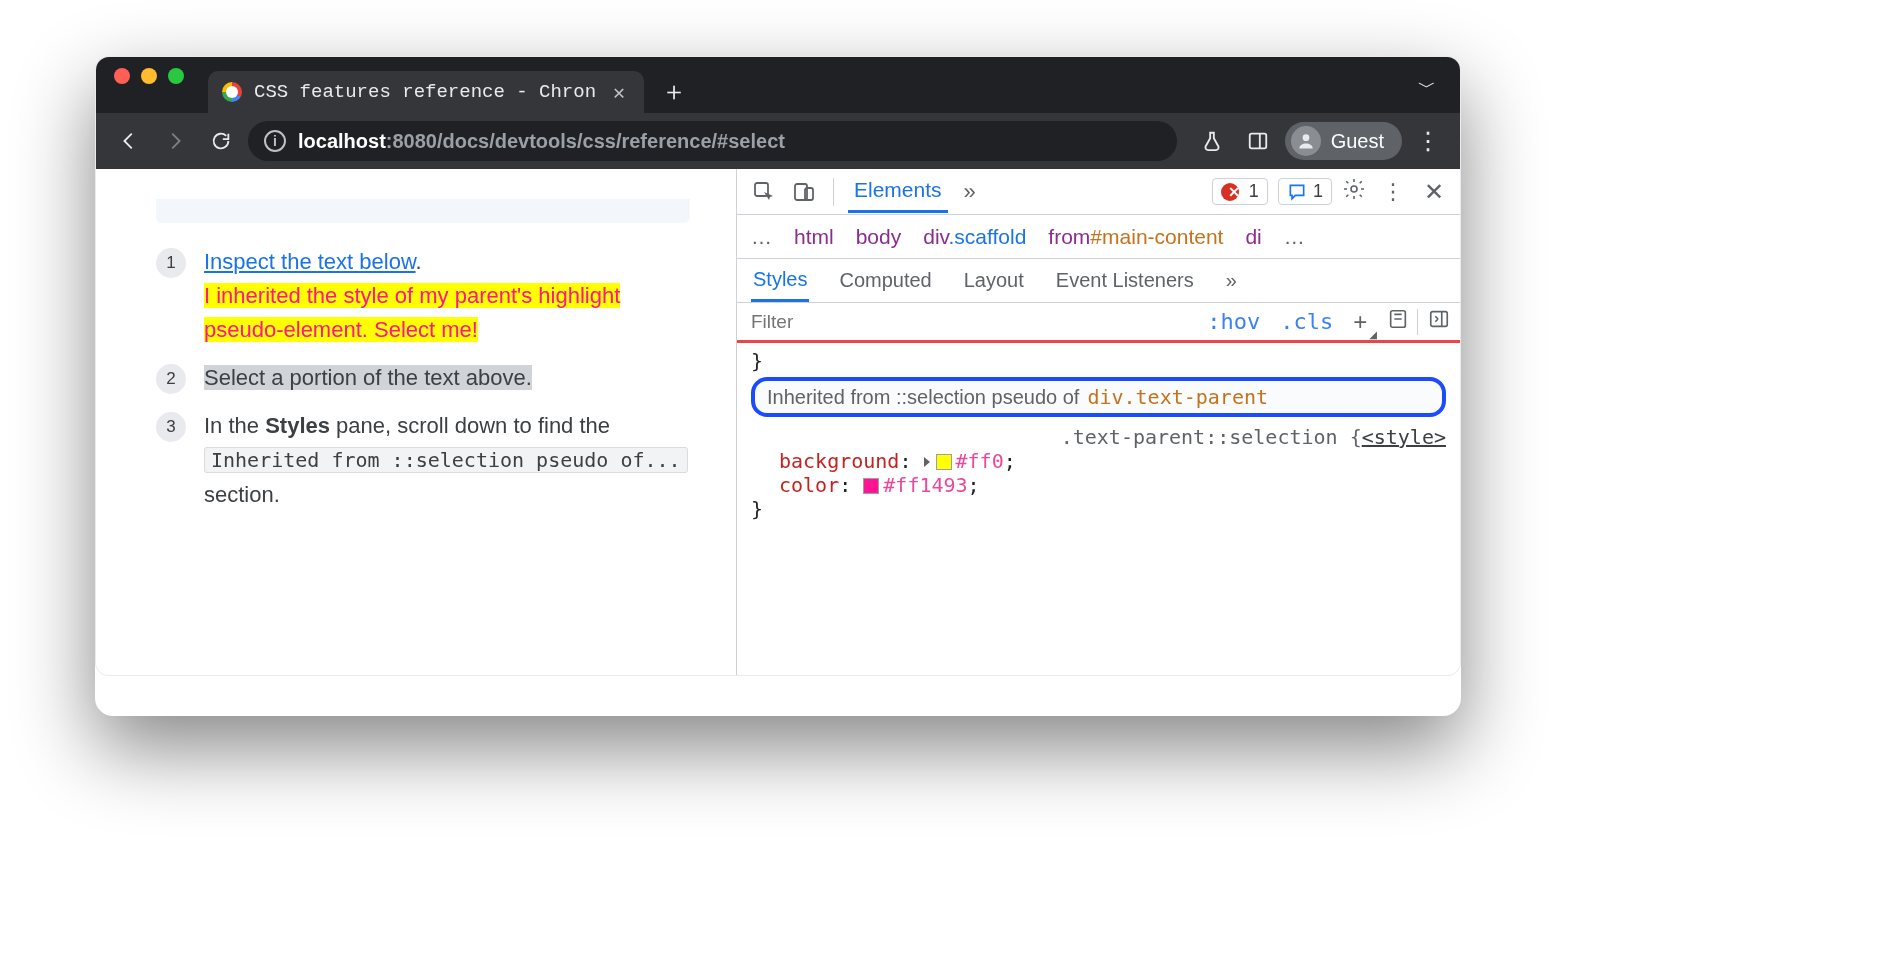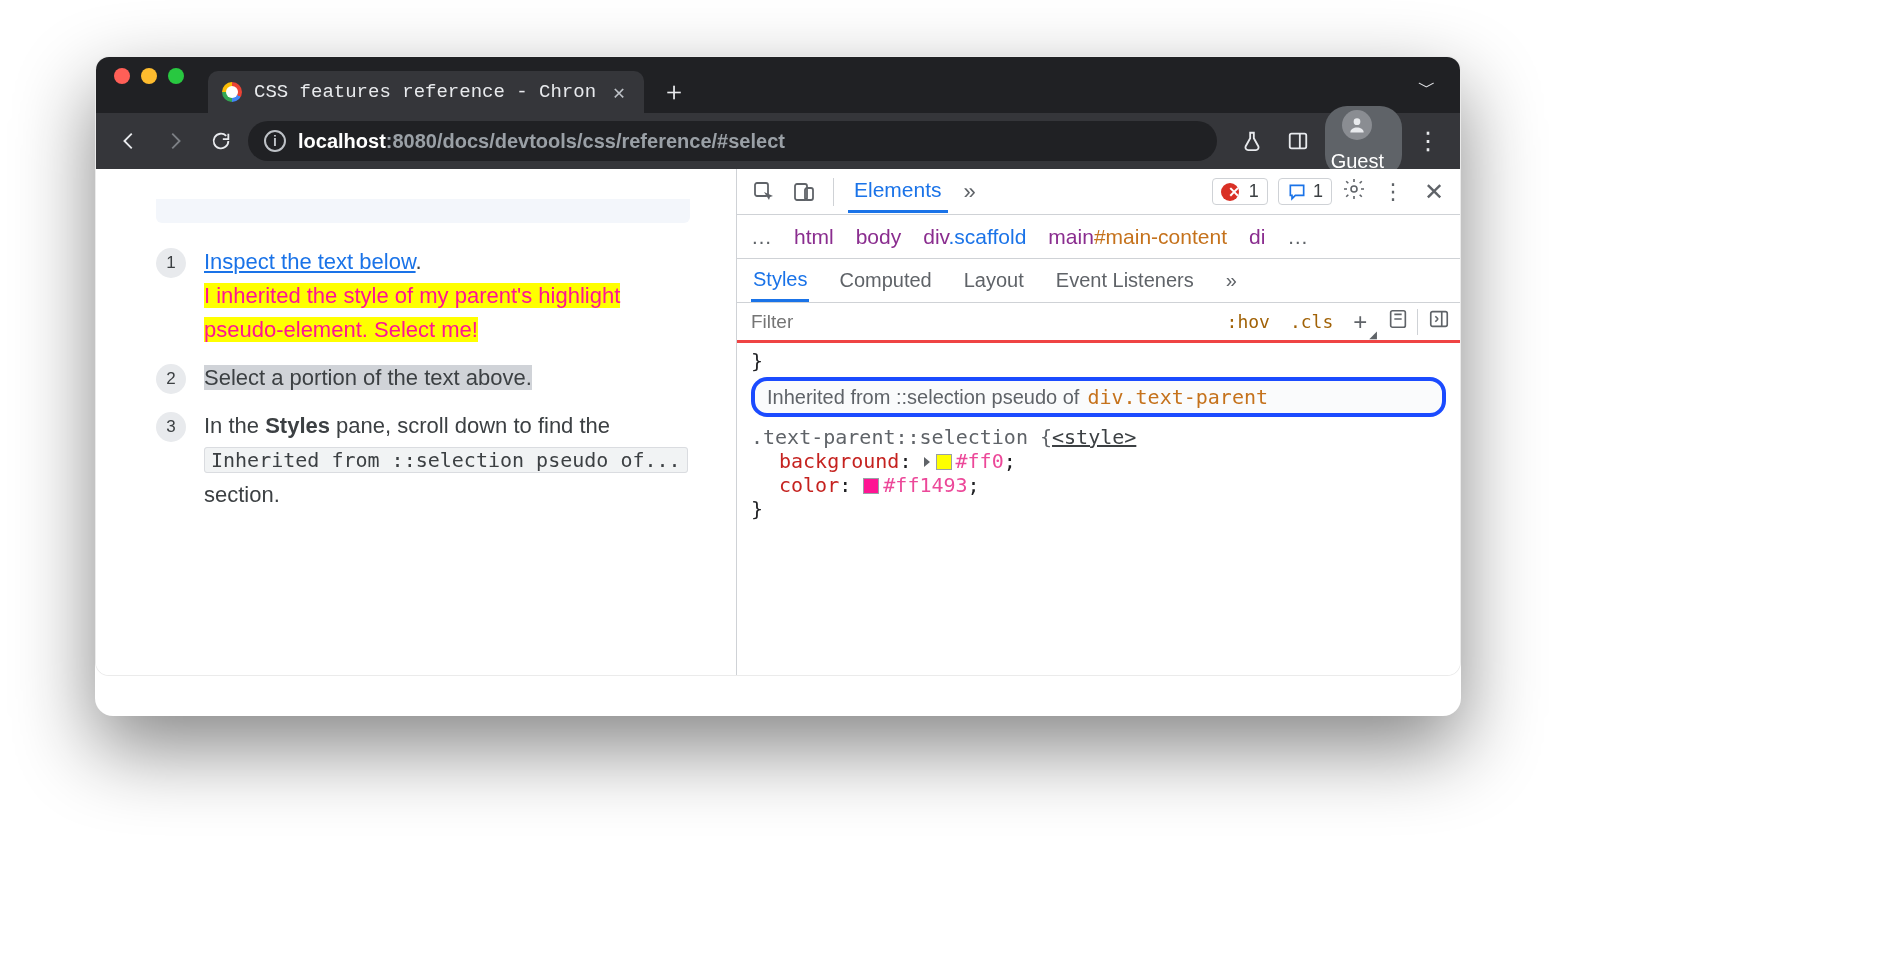--- a/index.html
+++ b/index.html
@@ -26,21 +26,21 @@
   
   .toolbar { height:56px; background:#35363a; display:flex; align-items:center; padding:0 14px; gap:8px; color:#bdc1c6; }
   .tbtn { width:38px;height:38px;display:flex;align-items:center;justify-content:center;border-radius:50%; }
   .tbtn svg { width:22px;height:22px; stroke:#e8eaed; fill:none; stroke-width:2; }
   .tbtn.dim svg { stroke:#7c7f84; }
   .omnibox { flex:1; background:#202124; height:40px; border-radius:20px; display:flex; align-items:center; padding:0 16px; color:#e8eaed; font-size:20px; gap:12px; }
   .omni-info { width:22px;height:22px;border:2px solid #bdc1c6;border-radius:50%;display:flex;align-items:center;justify-content:center;color:#bdc1c6;font-size:14px;font-weight:700;}
   .omnibox .host { color:#fff; font-weight:600; }
   .omnibox .path { color:#9aa0a6;font-weight:bold; }
   .right-icons{display:flex;align-items:center;gap:8px;margin-left:8px;}
-  .guest-pill { display:flex;align-items:center;gap:10px;background:#5f6368;color:#fff;border-radius:22px;padding:4px 18px 4px 6px;font-size:20px;flex-direction:column;}
+  .guest-pill { display:flex;align-items:center;gap:10px;background:#5f6368;color:#fff;border-radius:22px;padding:4px 18px 4px 6px;font-size:20px;}
   .avatar{width:30px;height:30px;border-radius:50%;background:#8a8d92;display:flex;align-items:center;justify-content:center;}
   .avatar svg{width:20px;height:20px;fill:#e8eaed;}
   .kebab{font-size:24px;color:#e8eaed;padding:0 6px;}
 
   
   .content { position:absolute; top:112px; bottom:0; left:0; right:0; display:flex; background:#fff; }
   .page { flex: 0 0 640px; padding: 30px 46px 0 60px; color:#3c4043; }
   .page-box { background:#f3f6fb; height:24px; border-radius:0 0 6px 6px; margin:0 0 22px 0; }
   .ol { list-style:none; }
   .li { display:flex; gap:18px; font-size:22px; line-height:1.55; margin-bottom:14px; }
@@ -70,31 +70,31 @@
   .crumbs .cls{color:#1a73e8;}
   .crumbs .id{color:#c5721c;}
   .crumbs .dots{color:#5f6368;}
 
   .dev-sub { height:44px; border-bottom:1px solid #cfd2d6; display:flex; align-items:center; padding:0 14px; gap:28px; font-size:20px; }
   .dev-sub .stab{color:#5f6368;padding:8px 2px;}
   .dev-sub .stab.active{color:#1a73e8;border-bottom:3px solid #1a73e8;}
 
   .filterbar { height:40px; border-bottom:3px solid #ef4444; display:flex; align-items:center;}
   .filterbar input { flex:1; border:none; outline:none; font-size:19px; padding:0 14px; color:#5f6368;}
-  .filterbar .pill{padding:0 10px;color:#a16207;font-family:ui-monospace,Menlo,monospace;font-size:18px;}
+  .filterbar .pill{padding:0 10px;color:#3b82f6;font-family:ui-monospace,Menlo,monospace;font-size:22px;}
   .filterbar .plus{font-size:24px;padding:0 10px;color:#5f6368;}
   .filterbar .iconb svg{width:22px;height:22px;stroke:#5f6368;fill:none;stroke-width:1.8;}
   .filterbar .sep2{width:1px;height:26px;background:#cfd2d6;}
   .filterbar .corner{font-size:10px;color:#5f6368;align-self:flex-end;margin:-2px 2px 0 -8px;}
 
   .styles { padding:6px 14px 10px; font-family: ui-monospace, Menlo, Consolas, monospace; font-size:20px; }
   .brace{color:#202124;}
   .inherit { border:4px solid #1b4bff; border-radius:16px; padding:4px 12px; margin:4px 0 8px; color:#5f6368; font-family:-apple-system,Helvetica,Arial,sans-serif; font-size:20px; display:flex; align-items:center; gap:8px; background:#fafbfc;}
   .inherit .mono{font-family:ui-monospace,Menlo,monospace;color:#c5721c;}
-  .rule-head{display:flex;justify-content:flex-start;align-items:center;}
+  .rule-head{display:flex;justify-content:flex-end;align-items:center;}
   .selector{color:#5f6368;}
   .src{color:#3c4043;text-decoration:underline;}
   .prop{color:#c5221f;}
   .punc{color:#202124;}
   .val{color:#ec4899;text-align:right;}
   .swatch{display:inline-block;width:16px;height:16px;border:1px solid #9aa0a6;vertical-align:-2px;margin-right:4px;}
   .tri{display:inline-block;width:0;height:0;border-left:6px solid #5f6368;border-top:5px solid transparent;border-bottom:5px solid transparent;vertical-align:1px;margin-right:6px;}
   .ruleline{padding-left:28px;}
 
 </style>
@@ -223,21 +223,21 @@
               </svg></div>
           <span class="vdots">⋮</span>
           <span class="x">✕</span>
         </div>
 
         <div class="crumbs">
           <span class="dots">…</span>
           <span class="el">html</span>
           <span class="el">body</span>
           <span><span class="el">div</span><span class="cls">.scaffold</span></span>
-          <span><span class="el">main</span><span class="id">#main-content</span></span>
+          <span><span class="el">from</span><span class="id">#main-content</span></span>
           <span class="el">di</span>
           <span class="dots">…</span>
         </div>
 
         <div class="dev-sub">
           <span class="stab active">Styles</span>
           <span class="stab">Computed</span>
           <span class="stab">Layout</span>
           <span class="stab">Event Listeners</span>
           <span class="stab">»</span>

